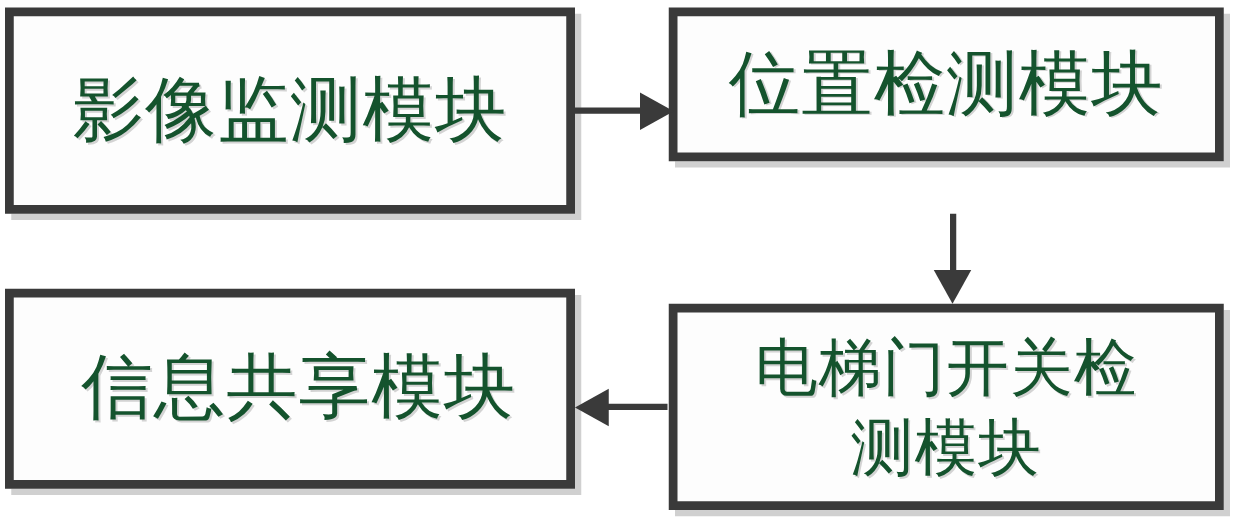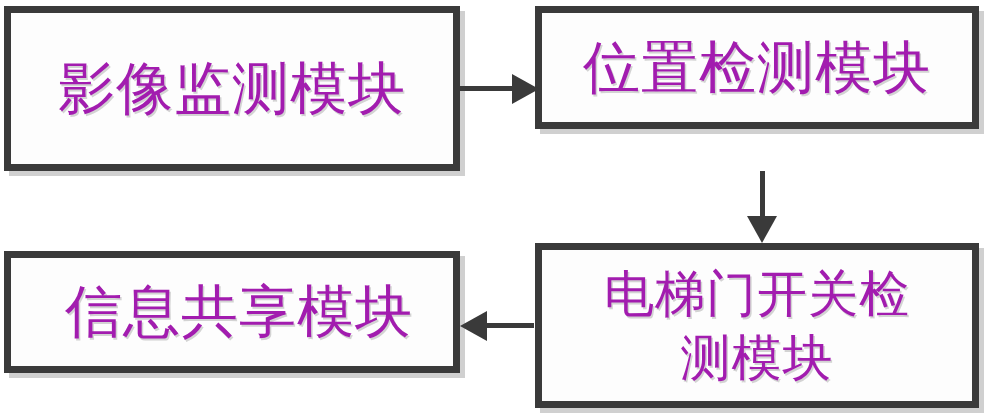--- a/index.html
+++ b/index.html
@@ -26,32 +26,32 @@
     border: 7px solid #3a3a3a;
     box-shadow: 5px 5px 0 0 rgba(170,170,170,0.55);
     display: flex;
     align-items: center;
     justify-content: center;
   }
   .node-label {
     display: block;
     width: 100%;
     text-align: center;
-    color: #a21caf;
+    color: #14532d;
     font-family: "DejaVu Serif", "Liberation Serif", serif;
     font-weight: 400;
     letter-spacing: 1px;
     line-height: 1.18;
     white-space: pre-line;
     text-shadow: 1.5px 1.5px 0 rgba(160,160,160,0.45);
   }
 
   #node-image-monitor   { left: 4px;   top: 6px;   width: 456px; height: 165px; }
   #node-position-detect { left: 535px; top: 6px;   width: 444px; height: 123px; }
-  #node-info-share      { left: 4px;   top: 251px; width: 456px; height: 122px; padding-left: 14px; }
+  #node-info-share      { left: 4px;   top: 231px; width: 456px; height: 160px; padding-left: 14px; }
   #node-door-detect     { left: 535px; top: 243px; width: 444px; height: 165px; }
 
   #node-image-monitor   .node-label { font-size: 57px; }
   #node-position-detect .node-label { font-size: 57px; }
   #node-info-share      .node-label { font-size: 57px; }
   #node-door-detect     .node-label { font-size: 50px; line-height: 1.28; }
 
   
   .connector { position: absolute; }
   .conn-line-h {

